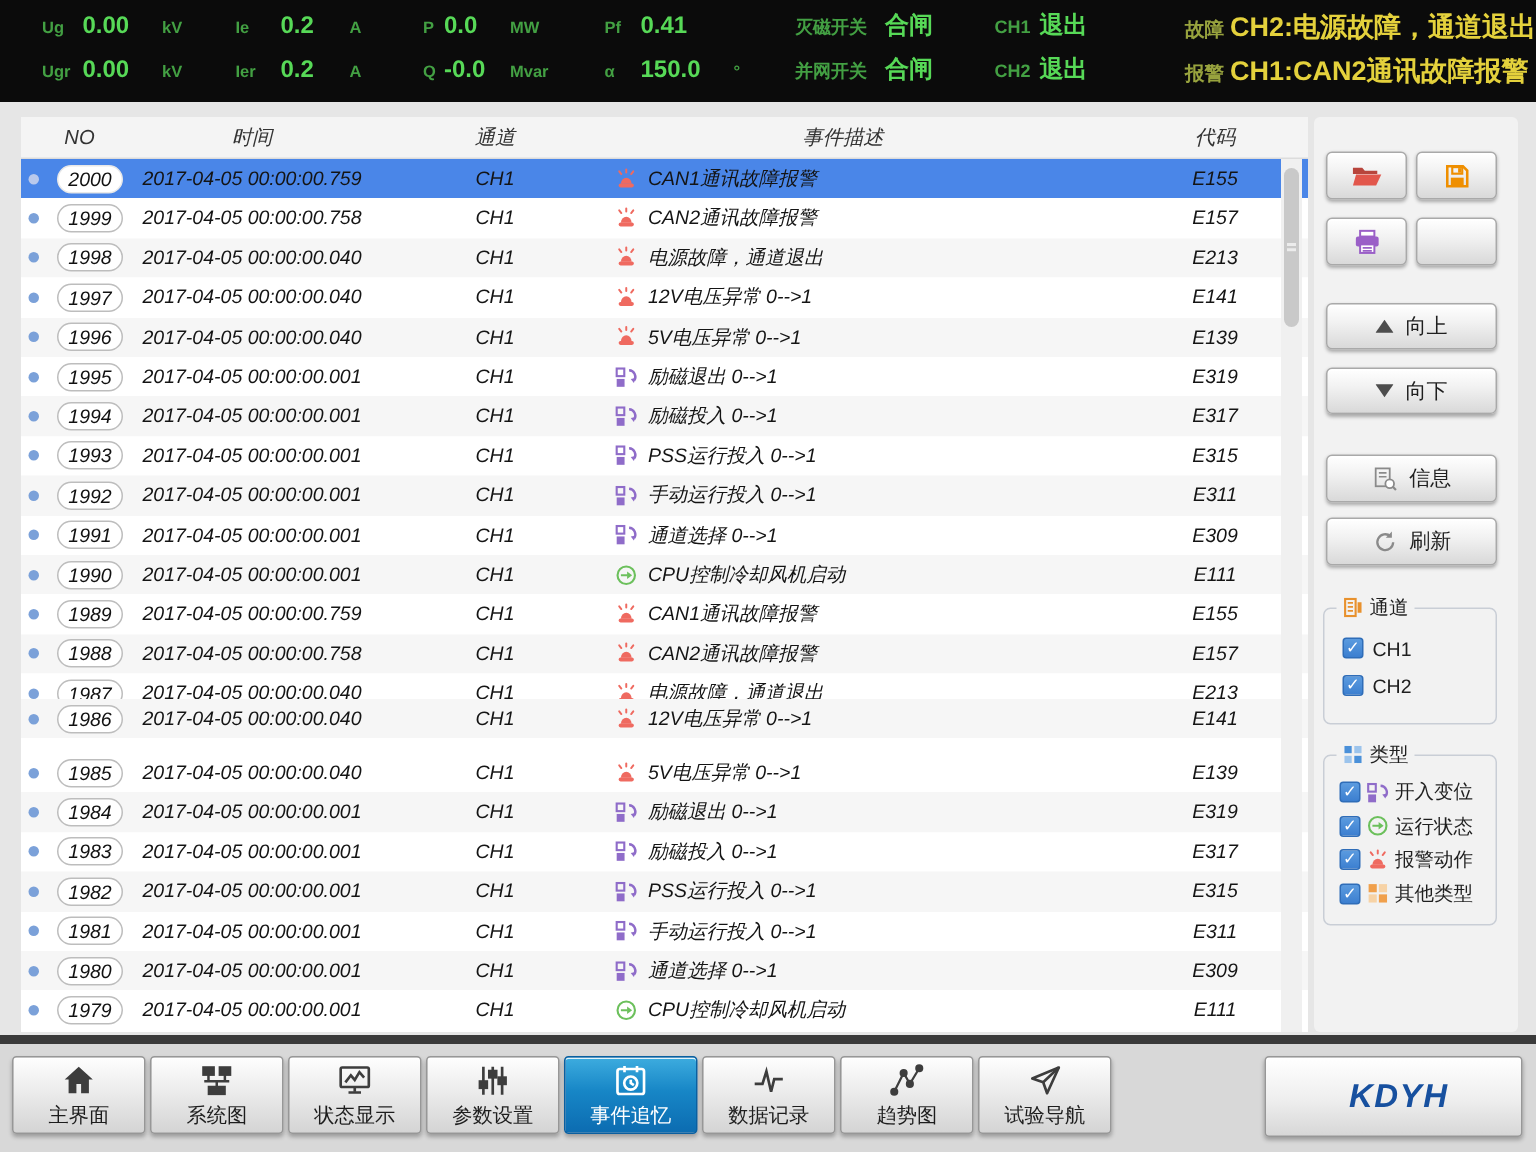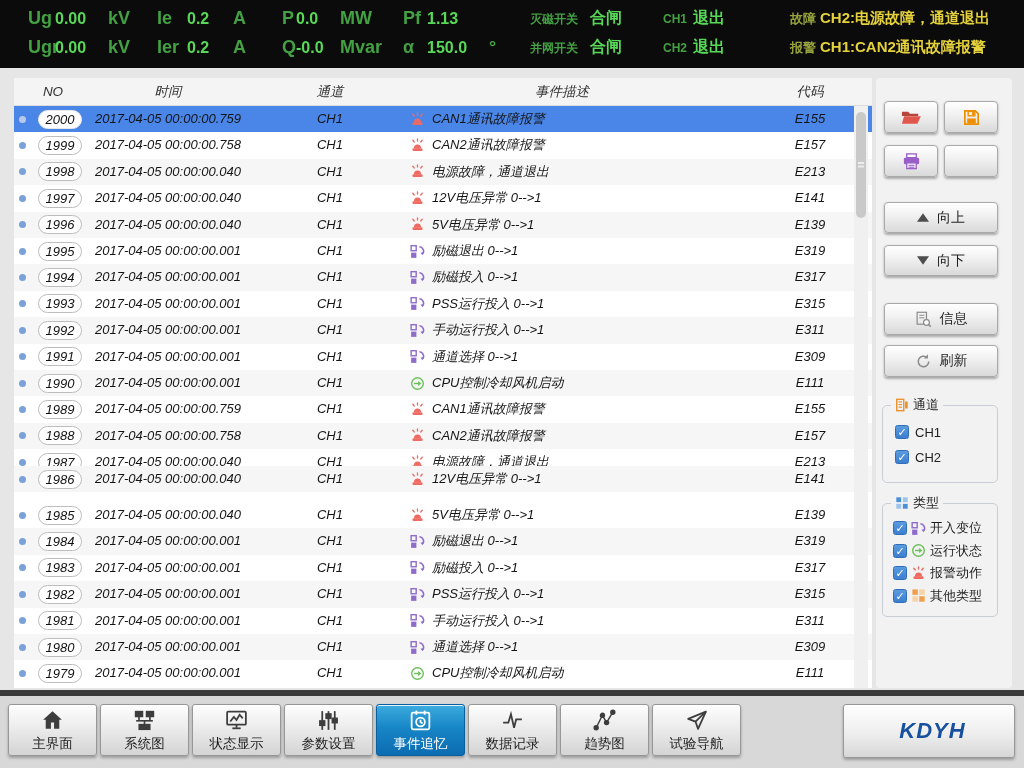--- a/index.html
+++ b/index.html
@@ -5,26 +5,26 @@
   html,body{margin:0;padding:0;background:#666;}
   .screen{position:relative;width:1024px;height:768px;overflow:hidden;background:#e6e6e6;
     font-family:"Liberation Sans","DejaVu Sans",sans-serif;-webkit-font-smoothing:antialiased;}
   svg{display:block;}
 
   
   .topbar{position:absolute;left:0;top:0;width:1024px;height:68px;background:#0b0b0b;}
   .tb-group{position:absolute;top:0;height:68px;}
   .tb-line{position:absolute;height:22px;line-height:22px;white-space:nowrap;}
   .tb-line.l1{top:7px}.tb-line.l2{top:36px}
-  .m-lbl,.m-unit{display:inline-block;font-size:18px;font-weight:bold;color:#43a043;}
+  .m-lbl,.m-unit{display:inline-block;font-size:11px;font-weight:bold;color:#43a043;}
   .m-val{display:inline-block;font-size:16px;font-weight:bold;color:#57d957;}
   .sw-lbl{display:inline-block;font-size:12px;font-weight:bold;color:#43a043;}
   .sw-val{font-size:16px;font-weight:bold;color:#57d957;}
   .al-lbl{display:inline-block;font-size:13px;font-weight:bold;color:#98a33e;}
-  .al-msg{font-size:15px;font-weight:bold;color:#e4d13c;margin-left:2px;}
+  .al-msg{font-size:18px;font-weight:bold;color:#e4d13c;margin-left:2px;}
 
   
   .table-panel{position:absolute;left:14px;top:78px;width:858px;height:610px;background:#fff;font-style:italic;}
   .thead{position:absolute;left:0;top:0;width:100%;height:28px;background:#f4f4f4;border-bottom:1px solid #dcdcdc;box-sizing:border-box;}
   .th{position:absolute;top:0;height:28px;line-height:27px;font-size:13.5px;color:#333;text-align:center;}
   .col-no{left:9px;width:60px;}
   .col-time{left:79px;width:150px;}
   .col-chan{left:266px;width:100px;}
   .col-desc{left:418px;width:260px;}
   .col-code{left:756px;width:80px;}
@@ -112,21 +112,21 @@
       </div>
       <div class="tb-group" style="left: 157px;">
         <div class="tb-line l1"><span class="m-lbl" style="width: 30px;">Ie</span><span class="m-val" style="width: 46px;">0.2</span><span class="m-unit">A</span></div>
         <div class="tb-line l2"><span class="m-lbl" style="width: 30px;">Ier</span><span class="m-val" style="width: 46px;">0.2</span><span class="m-unit">A</span></div>
       </div>
       <div class="tb-group" style="left: 282px;">
         <div class="tb-line l1"><span class="m-lbl" style="width: 14px;">P</span><span class="m-val" style="width: 44px;">0.0</span><span class="m-unit">MW</span></div>
         <div class="tb-line l2"><span class="m-lbl" style="width: 14px;">Q</span><span class="m-val" style="width: 44px;">-0.0</span><span class="m-unit">Mvar</span></div>
       </div>
       <div class="tb-group" style="left: 403px;">
-        <div class="tb-line l1"><span class="m-lbl" style="width: 24px;">Pf</span><span class="m-val" style="width: 62px;">1.13</span><span class="m-unit"></span></div>
+        <div class="tb-line l1"><span class="m-lbl" style="width: 24px;">Pf</span><span class="m-val" style="width: 62px;">0.41</span><span class="m-unit"></span></div>
         <div class="tb-line l2"><span class="m-lbl" style="width: 24px;">α</span><span class="m-val" style="width: 62px;">150.0</span><span class="m-unit">°</span></div>
       </div>
       <div class="tb-group" style="left: 530px;">
         <div class="tb-line l1"><span class="sw-lbl" style="width: 60px;">灭磁开关</span><span class="sw-val">合闸</span></div>
         <div class="tb-line l2"><span class="sw-lbl" style="width: 60px;">并网开关</span><span class="sw-val">合闸</span></div>
       </div>
       <div class="tb-group" style="left: 663px;">
         <div class="tb-line l1"><span class="sw-lbl" style="width: 30px;">CH1</span><span class="sw-val">退出</span></div>
         <div class="tb-line l2"><span class="sw-lbl" style="width: 30px;">CH2</span><span class="sw-val">退出</span></div>
       </div>

